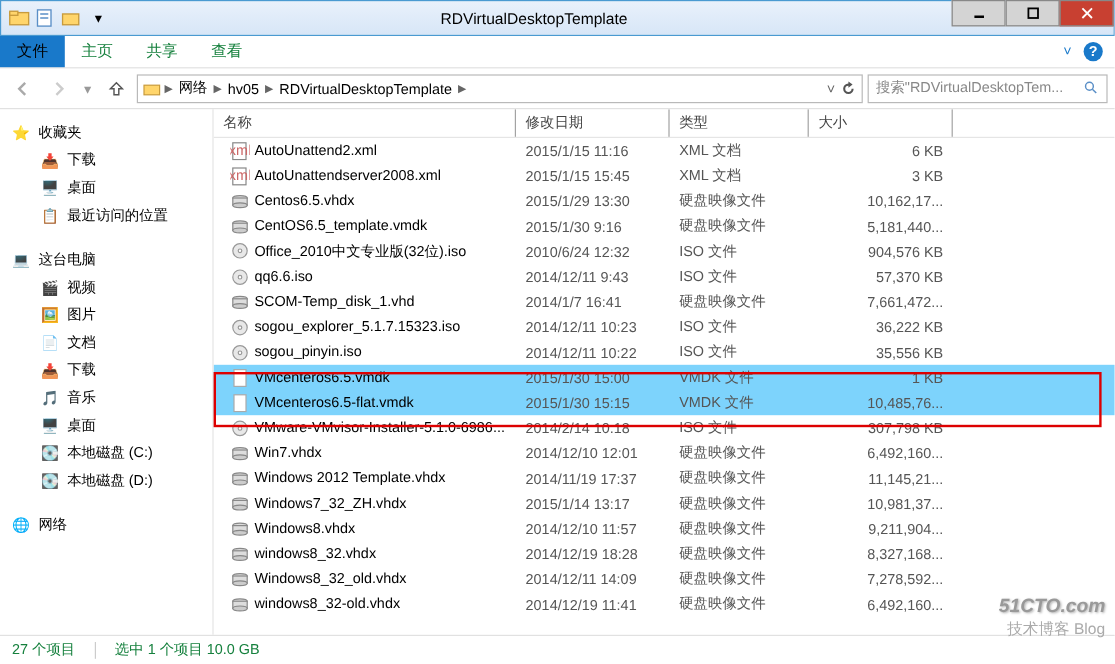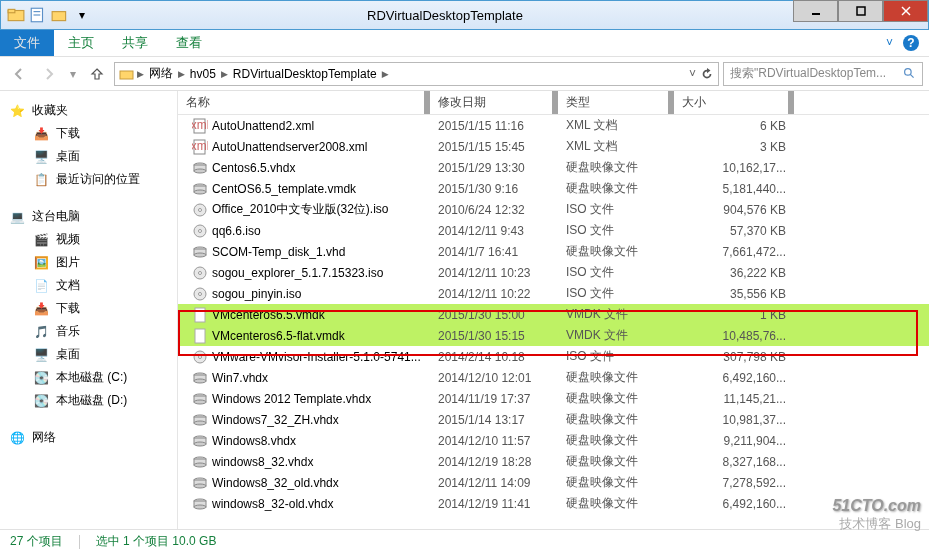--- a/index.html
+++ b/index.html
@@ -9,21 +9,21 @@
 .titlebar .qat { display: flex; gap: 4px; padding: 0 6px; align-items: center; }
 .qat-icon { width: 18px; height: 18px; display: flex; align-items: center; justify-content: center; }
 .titlebar .title { flex: 1; text-align: center; color: #000; font-size: 13px; }
 .window-controls { display: flex; height: 100%; }
 .wc-btn { width: 45px; height: 22px; display: flex; align-items: center; justify-content: center; border: 1px solid #888; background: #d4d4d4; margin-top:-1px;}
 .wc-btn.close { background: #c84031; color: #fff; }
 .wc-btn svg { width: 12px; height: 12px; }
 
 .ribbon { height: 27px; background: #fff; border-bottom: 1px solid #e1e1e1; display: flex; align-items: center; }
 .ribbon-tab { padding: 5px 14px; font-size: 13px; color: #15803d; height:100%; display:flex; align-items:center;}
-.ribbon-tab.file { background: #1979ca; color: #e5e5e5; }
+.ribbon-tab.file { background: #1979ca; color: #000000; }
 .ribbon-spacer { flex: 1; }
 .ribbon-right { display: flex; gap: 10px; padding-right: 10px; align-items:center;}
 .help-badge { width:16px; height:16px; border-radius:50%; background:#1979ca; color:#fff; display:flex; align-items:center; justify-content:center; font-weight:bold;}
 
 .addrbar { height: 34px; display: flex; align-items: center; padding: 4px 6px; gap: 4px; border-bottom: 1px solid #e1e1e1; }
 .nav-btn { width: 26px; height: 26px; border-radius: 3px; display: flex; align-items: center; justify-content: center; color: #999; }
 .nav-btn.active { color: #333; }
 .addr-box { flex: 1; height: 24px; border: 1px solid #b9b9b9; display: flex; align-items: center; padding: 0 4px; gap: 2px; }
 .crumb { padding: 2px 3px; }
 .crumb-sep { color: #666; font-size:9px;}
@@ -32,31 +32,31 @@
 
 .content { display: flex; height: 438px; }
 .navpane { width: 178px; border-right: 1px solid #e5e5e5; padding-top: 8px; overflow:hidden;}
 .nav-group { margin-bottom: 14px; }
 .nav-header { display: flex; align-items: center; gap: 6px; padding: 3px 10px; font-size: 12px; }
 .nav-item { display: flex; align-items: center; gap: 6px; padding: 3px 10px 3px 34px; font-size: 12px; }
 .nav-icon { width: 16px; height: 16px; display:inline-flex; align-items:center; justify-content:center;}
 
 .filelist { flex: 1; position: relative; overflow:hidden;}
 .cols { height: 24px; border-bottom: 1px solid #e5e5e5; display: flex; align-items: center; color: #444; }
-.col { padding: 0 8px; border-right: 6px solid #a3a3a3; height:100%; display:flex; align-items:center;}
+.col { padding: 0 8px; border-right: 1px solid #a3a3a3; height:100%; display:flex; align-items:center;}
 .col.name { width: 252px; }
 .col.date { width: 128px; }
 .col.type { width: 116px; }
 .col.size { width: 120px; }
 
 .rows { }
 .row { height: 21px; display: flex; align-items: center; padding-left: 6px; }
-.row.sel1 { background: #bef264; }
+.row.sel1 { background: #7dd3fc; }
 .cell { padding: 0 8px; overflow: hidden; white-space: nowrap; text-overflow: ellipsis; }
-.cell.name { width: 246px; display:flex; align-items:center; gap:4px;}
+.cell.name { width: 246px; display:flex; gap:4px;}
 .cell.date { width: 128px; color: #555;}
 .cell.type { width: 116px; color: #555;}
 .cell.size { width: 120px; text-align: right; color: #555;}
 .file-icon { width: 16px; height: 16px; display:inline-flex; align-items:center; justify-content:center; flex-shrink:0;}
 
 .highlight-box { position: absolute; border: 2px solid #d00; left: 178px; top: 310px; width: 740px; height: 46px; pointer-events: none; z-index: 10; }
 
 .statusbar { height: 24px; border-top: 1px solid #e1e1e1; display: flex; align-items: center; padding: 0 10px; gap: 16px; background:#fff; position:absolute; bottom:0; left:0; right:0;}
 .status-item { color: #15803d; }
 .status-sep { width: 1px; height: 14px; background: #ccc; }
@@ -405,21 +405,21 @@
           <div class="cell size">10,485,76...</div>
         </div>
         <div class="row">
           <div class="cell name">
             <span class="file-icon">
               <svg width="16" height="16" viewBox="0 0 16 16">
                 <circle cx="8" cy="8" r="6" fill="#e8e8e8" stroke="#999"></circle>
                 <circle cx="8" cy="8" r="1.5" fill="#fff" stroke="#999"></circle>
               </svg>
             </span>
-            <span>VMware-VMvisor-Installer-5.1.0-5741...</span>
+            <span>VMware-VMvisor-Installer-5.1.0-6986...</span>
           </div>
           <div class="cell date">2014/2/14 10:18</div>
           <div class="cell type">ISO 文件</div>
           <div class="cell size">307,798 KB</div>
         </div>
         <div class="row">
           <div class="cell name">
             <span class="file-icon">
               <svg width="16" height="16" viewBox="0 0 16 16">
                 <ellipse cx="8" cy="5" rx="6" ry="2" fill="#ddd" stroke="#888"></ellipse>

